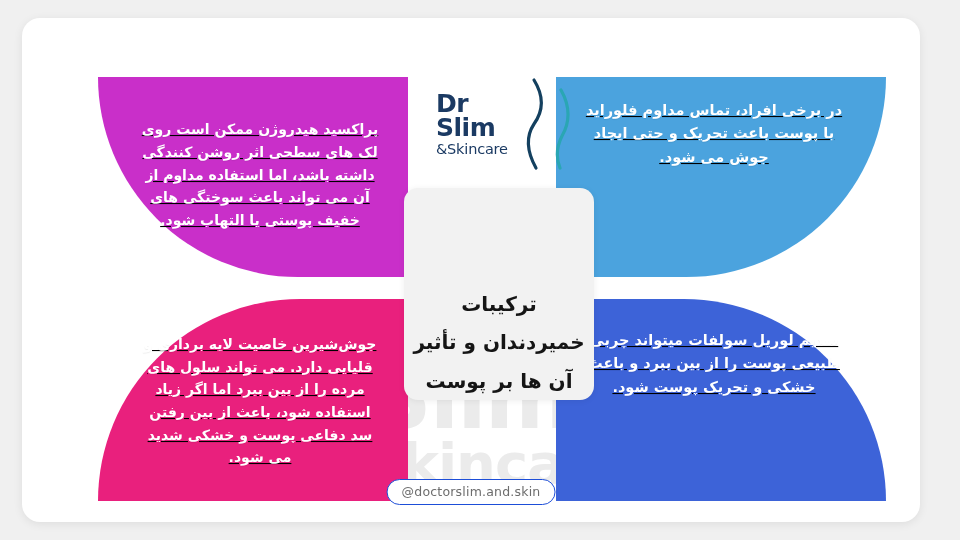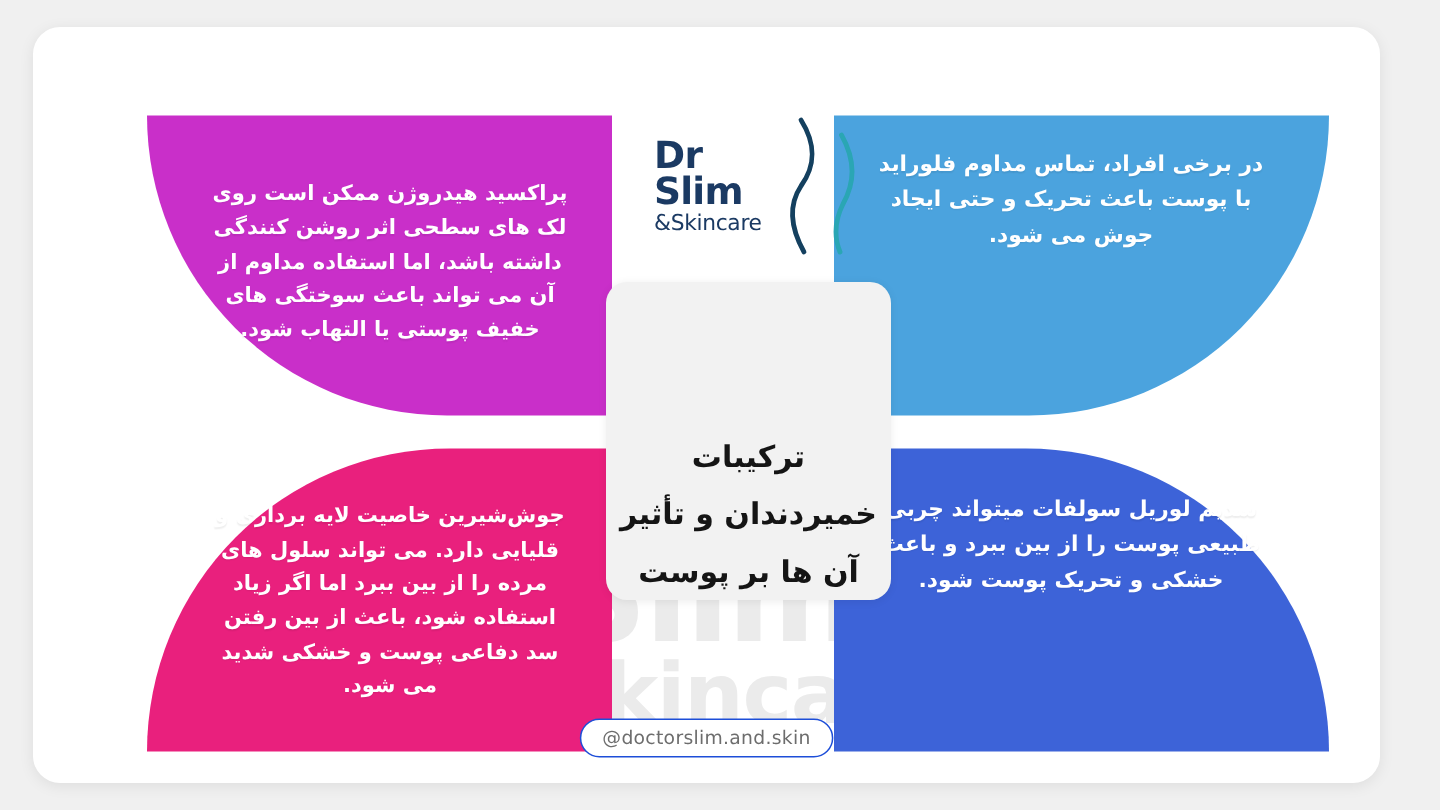--- a/index.html
+++ b/index.html
@@ -25,20 +25,21 @@
   }
   .watermark .wm-a{font-size:86px;font-weight:bold;letter-spacing:-2px;display:block;}
   .watermark .wm-b{font-size:86px;font-weight:bold;letter-spacing:-2px;display:block;}
   .watermark .wm-c{font-size:56px;font-weight:bold;letter-spacing:-1px;display:block;}
 
   
   .petal{
     position:absolute;z-index:2;
     display:flex;align-items:center;justify-content:flex-start;
     box-sizing:border-box;
+    text-decoration:underline;
   }
   .petal .ptext{
     direction:rtl;text-align:center;color:#ffffff;
     font-weight:bold;line-height:1.62;font-size:14.5px;
     text-shadow:0 1px 1px rgba(0,0,0,.07);
   }
 
   
   .petal-tl{
     left:76px;top:59px;width:310px;height:200px;

